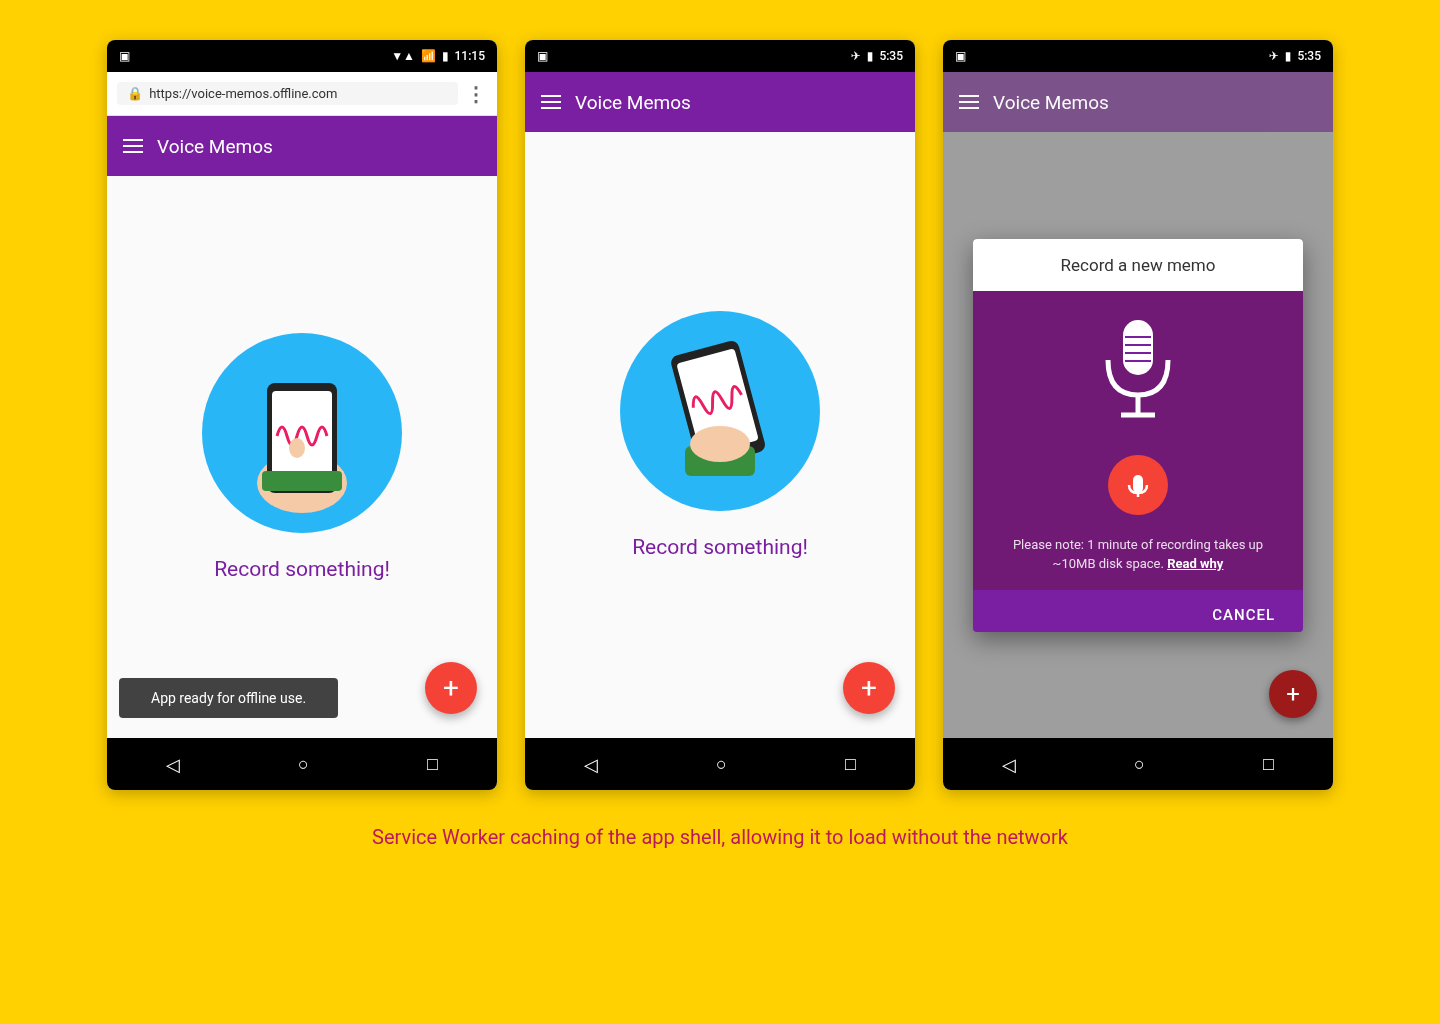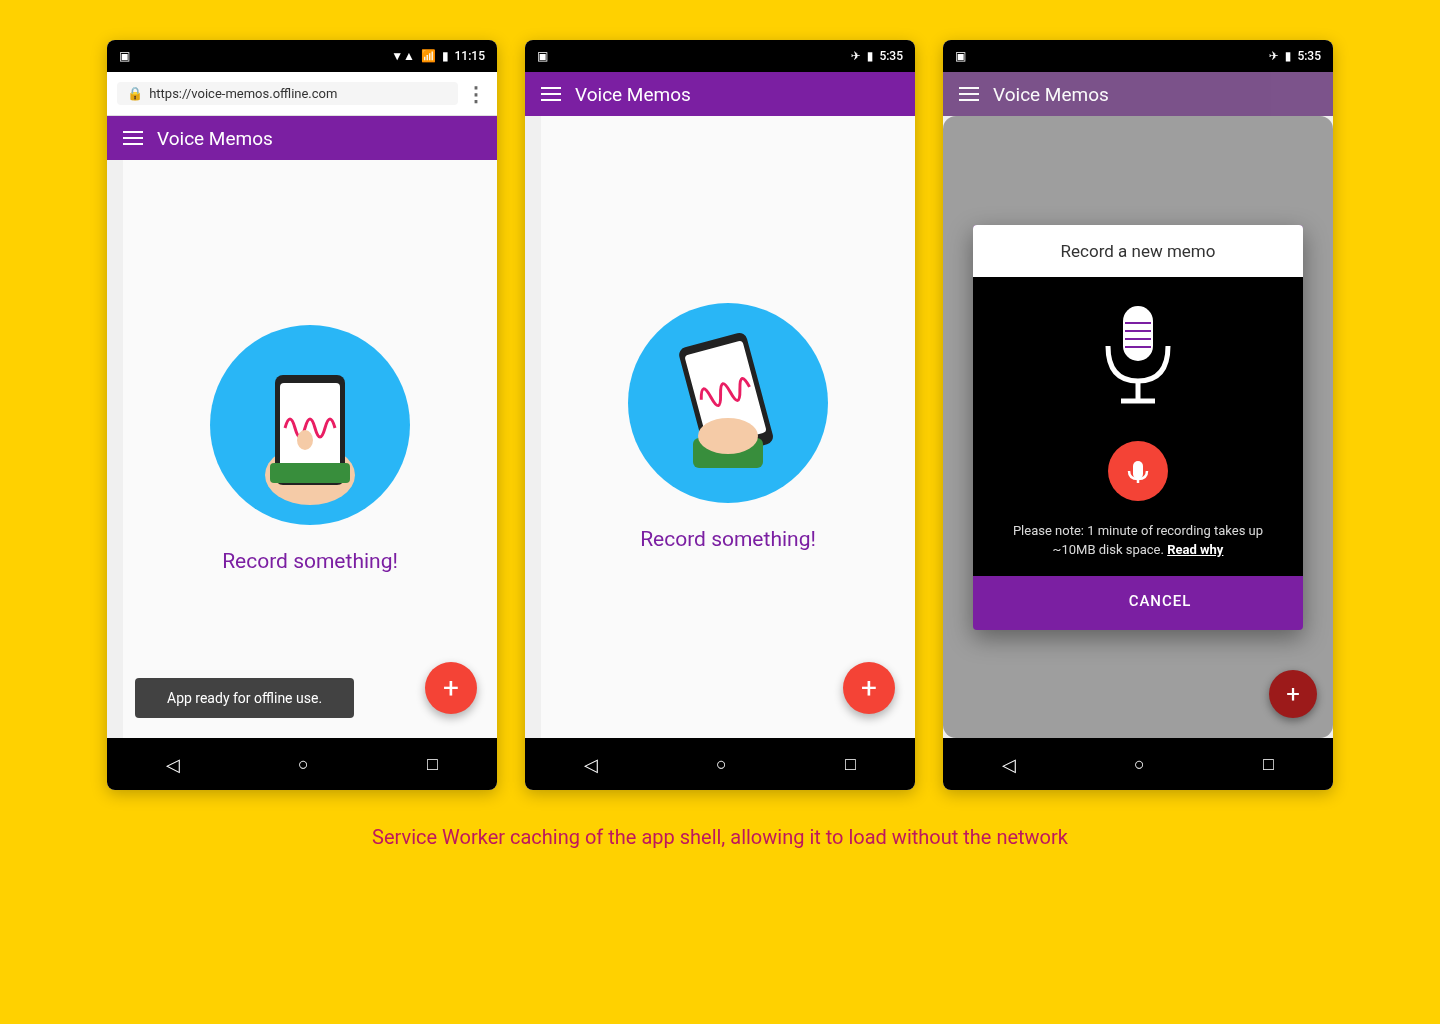--- a/index.html
+++ b/index.html
@@ -87,21 +87,21 @@
     .browser-menu {
       font-size: 20px;
       color: #666;
       font-weight: bold;
       letter-spacing: 1px;
     }
 
     
     .app-bar {
       background: #7B1FA2;
-      height: 44px;
+      height: 60px;
       display: flex;
       align-items: center;
       padding: 0 16px;
       gap: 14px;
       flex-shrink: 0;
     }
     .app-bar .hamburger {
       color: #fff;
       font-size: 20px;
       display: flex;
@@ -124,21 +124,20 @@
     
     .phone-content {
       flex: 1;
       background: #fafafa;
       display: flex;
       flex-direction: column;
       align-items: center;
       justify-content: center;
       position: relative;
       overflow: hidden;
-      margin-left: 16px;
     }
 
     
     .circle-illustration {
       width: 200px;
       height: 200px;
       background: #29B6F6;
       border-radius: 50%;
       display: flex;
       align-items: center;
@@ -204,42 +203,41 @@
     
     .phone3-content {
       flex: 1;
       background: #9E9E9E;
       display: flex;
       flex-direction: column;
       align-items: center;
       justify-content: center;
       position: relative;
       overflow: hidden;
-      border-radius: 13px;
     }
 
     .record-dialog {
       background: #7B1FA2;
       border-radius: 4px;
       width: 330px;
       overflow: hidden;
       box-shadow: 0 8px 24px rgba(0,0,0,0.4);
     }
 
     .dialog-title {
       background: #fff;
       padding: 16px;
       text-align: center;
       font-size: 17px;
       color: #333;
       font-weight: 400;
     }
 
     .dialog-body {
-      background: #000000;
+      background: #701a75;
       padding: 24px 20px 16px;
       display: flex;
       flex-direction: column;
       align-items: center;
       gap: 20px;
     }
 
     
     .mic-large {
       display: flex;
@@ -263,23 +261,23 @@
       font-size: 13px;
       text-align: center;
       line-height: 1.5;
     }
     .dialog-note a {
       color: #fff;
       font-weight: bold;
     }
 
     .dialog-actions {
-      padding: 8px 16px 12px;
-      display: flex;
-      justify-content: center;
+      padding: 8px 16px 0;
+      display: flex;
+      justify-content: flex-end;
       margin-left: 44px;
     }
     .cancel-btn {
       color: #fff;
       font-size: 15px;
       font-weight: 500;
       letter-spacing: 1px;
       cursor: pointer;
       padding: 8px 12px;
     }

